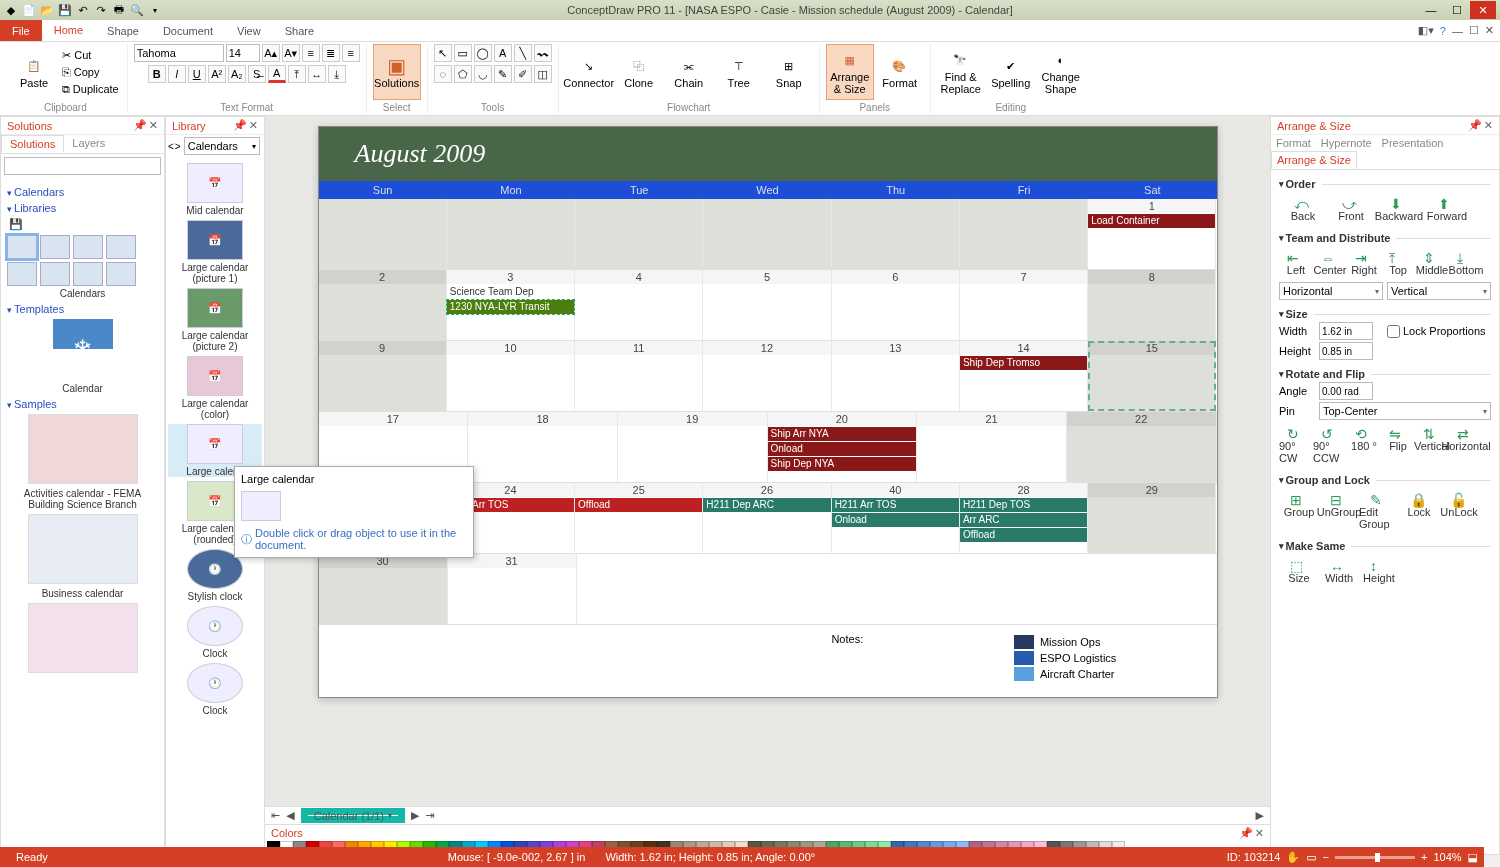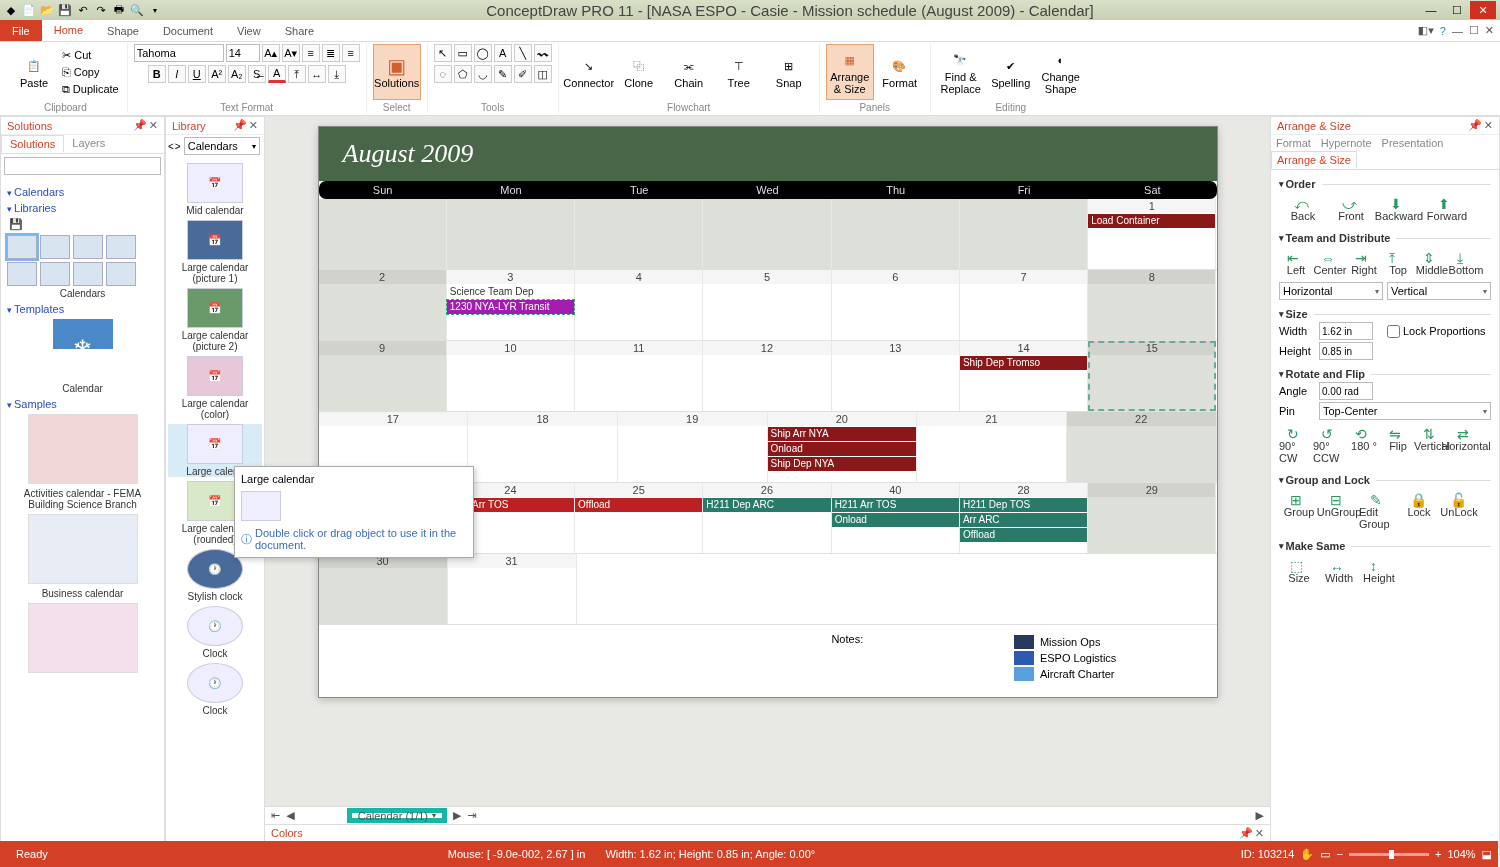--- a/index.html
+++ b/index.html
@@ -2,21 +2,21 @@
 <html><head>
 <meta charset="utf-8">
 <style>
 * { margin:0; padding:0; box-sizing:border-box; font-family:Tahoma, sans-serif; font-size:11px; }
 body { background:#f0f0f0; width:1500px; height:867px; overflow:hidden; position:relative; }
 
 
 .titlebar { height:20px; background:linear-gradient(#d8e0c8,#c8d0b4); display:flex; align-items:center; padding:0 4px; }
 .titlebar .qat { display:flex; gap:4px; align-items:center; }
 .titlebar .qat-icon { width:14px; height:14px; display:inline-flex; align-items:center; justify-content:center; }
-.titlebar .title { flex:1; text-align:center; color:#444; font-size:15px; }
+.titlebar .title { flex:1; text-align:center; color:#444; font-size:11px; }
 .titlebar .winbtns { display:flex; }
 .titlebar .winbtn { width:26px; height:18px; display:flex; align-items:center; justify-content:center; font-size:11px; }
 .titlebar .winbtn.close { background:#d03020; color:#fff; }
 
 
 .tabstrip { height:22px; background:#fff; border-bottom:1px solid #ddd; display:flex; align-items:stretch; }
 .tabstrip .tab { padding:0 12px; display:flex; align-items:center; color:#555; cursor:pointer; }
 .tabstrip .tab.file { background:#d34026; color:#fff; }
 .tabstrip .tab.active { color:#d34026; border-bottom:2px solid #fff; }
 .tabstrip .rightctrls { margin-left:auto; display:flex; align-items:center; gap:6px; padding-right:6px; color:#555; }
@@ -60,51 +60,51 @@
 .lib-items { flex:1; overflow-y:auto; padding:2px; }
 .lib-item { text-align:center; margin:4px 0; cursor:pointer; }
 .lib-item.sel { background:#d8ecf8; }
 .lib-thumb { width:56px; height:40px; background:#eef; border:1px solid #ccd; margin:0 auto; display:flex; align-items:center; justify-content:center; }
 .lib-label { font-size:10px; color:#333; margin-top:2px; line-height:1.1; }
 
 
 .doc-area { flex:1; display:flex; flex-direction:column; background:#e8e8e4; position:relative; }
 .canvas-scroll { flex:1; overflow:auto; padding:10px 14px; }
 .page { width:900px; background:#fff; border:1px solid #888; margin:0 auto; box-shadow:0 2px 8px rgba(0,0,0,.2); }
-.cal-title { background:#4a6648; color:#fff; padding:12px 24px; font-size:26px; font-family:Georgia, serif; font-style:italic; }
-.cal-head { display:flex; background:#000000;border-radius:7px; }
+.cal-title { background:#4a6648; color:#fff; padding:12px 36px; font-size:26px; font-family:Georgia, serif; font-style:italic; }
+.cal-head { display:flex; background:#1d4ed8; }
 .cal-head div { flex:1; text-align:center; color:#dde; padding:3px 0; font-size:11px; }
 .cal-body { }
 .cal-row { display:flex; border-bottom:1px solid #e0e0e0; }
 .cal-cell { flex:1; min-height:70px; border-right:1px solid #e8e8e8; position:relative; font-size:10px; }
 .cal-cell.gray { background:#dde0d8; }
 .cal-num { display:block; text-align:center; background:rgba(0,0,0,.04); padding:1px 0; font-size:11px; color:#444; }
 .cal-cell.gray .cal-num { background:rgba(0,0,0,.06); }
 .evt { font-size:10px; color:#fff; padding:1px 3px; margin:1px 0; line-height:1.2; }
 .evt.darkred { background:#8a1818; }
-.evt.blue { background:#a21caf; color:#fff; outline:1px dashed #2a6; }
+.evt.blue { background:#4d7c0f; color:#fff; outline:1px dashed #2a6; }
 .evt.red { background:#bc2020; }
 .evt.teal { background:#2a7a6a; }
 .evt.plain { color:#333; background:transparent; }
 .sel-cell { outline:2px dashed #6a9; outline-offset:-2px; }
 .legend { display:flex; padding:8px 20px 14px; }
 .leg-spacer { flex:2.7; }
 .leg-col { flex:1; font-size:11px; }
 .leg-item { display:flex; align-items:center; gap:6px; margin:2px 0; }
 .leg-sw { width:20px; height:14px; }
 
 
 .tooltip { position:absolute; top:350px; left:234px; width:240px; background:#fff; border:1px solid #aaa; padding:6px; font-size:10px; z-index:50; box-shadow:2px 2px 6px rgba(0,0,0,.2); }
 .tooltip .tt-title { font-weight:normal; margin-bottom:4px; font-size:11px; }
 .tooltip .tt-thumb { width:40px; height:30px; background:#eef; border:1px solid #ccd; margin:6px 0; }
 .tooltip .tt-info { color:#3a6dbf; display:flex; align-items:center; gap:3px; }
 
 
 .page-tabs { height:18px; background:#fff; border-top:1px solid #ddd; display:flex; align-items:center; padding:0 6px; font-size:10px; color:#555; gap:6px; }
-.page-tab-item { border:5px solid #14b8a6; padding:0 6px; height:15px; display:flex; align-items:center;margin-left:46px; }
+.page-tab-item { border:7px solid #14b8a6; padding:0 6px; height:15px; display:flex; align-items:center; }
 .colors-panel { background:#ffffff; border-top:1px solid #ddd; }
 .colors-header { height:16px; color:#d34026; padding:0 6px; display:flex; align-items:center; font-size:11px; }
 .color-row { display:flex; height:14px; padding:0 2px 2px; gap:0; }
 .color-sw { width:13px; height:13px; border:1px solid rgba(0,0,0,.2); }
 
 
 .arrange { width:230px; }
 .arr-tabs { display:flex; border-bottom:1px solid #ddd; font-size:10px; flex-wrap:wrap; }
 .arr-tab { padding:2px 5px; color:#888; cursor:pointer; }
 .arr-tab.active { color:#d34026; border:1px solid #ddd; border-bottom:1px solid #fff; }
@@ -117,21 +117,21 @@
 .iconbtn { width:42px; display:flex; flex-direction:column; align-items:center; font-size:9px; color:#333; cursor:pointer; padding:2px 0; }
 .iconbtn svg, .iconbtn .ic { width:18px; height:14px; }
 .proprow { display:flex; align-items:center; gap:4px; margin:2px 0; font-size:11px; }
 .proprow label { width:36px; }
 .numinput { width:54px; height:18px; border:1px solid #bbb; padding:0 2px; font-size:10px; }
 .dropdown { height:18px; border:1px solid #bbb; font-size:10px; padding:0 3px; flex:1; display:flex; align-items:center; }
 .dropdown::after { content:"▾"; margin-left:auto; font-size:8px; color:#666; }
 .checkbox { display:flex; align-items:center; gap:3px; font-size:10px; }
 
 
-.statusbar { position:absolute; bottom:0; left:0; right:2px; height:26px; background:#d34026; color:#fff; display:flex; align-items:center; font-size:10px; padding:0 6px; }
+.statusbar { position:absolute; bottom:0; left:0; right:16px; height:20px; background:#d34026; color:#fff; display:flex; align-items:center; font-size:10px; padding:0 6px; }
 .statusbar .seg { padding:0 10px; }
 .statusbar .right { margin-left:auto; display:flex; align-items:center; gap:6px; }
 .zoom-slider { width:80px; height:3px; background:rgba(255,255,255,.5); position:relative; }
 .zoom-slider::after { content:""; position:absolute; left:50%; top:-3px; width:5px; height:9px; background:#fff; }
 </style>
 </head>
 <body>
 
 <div class="titlebar">
   <div class="qat">

